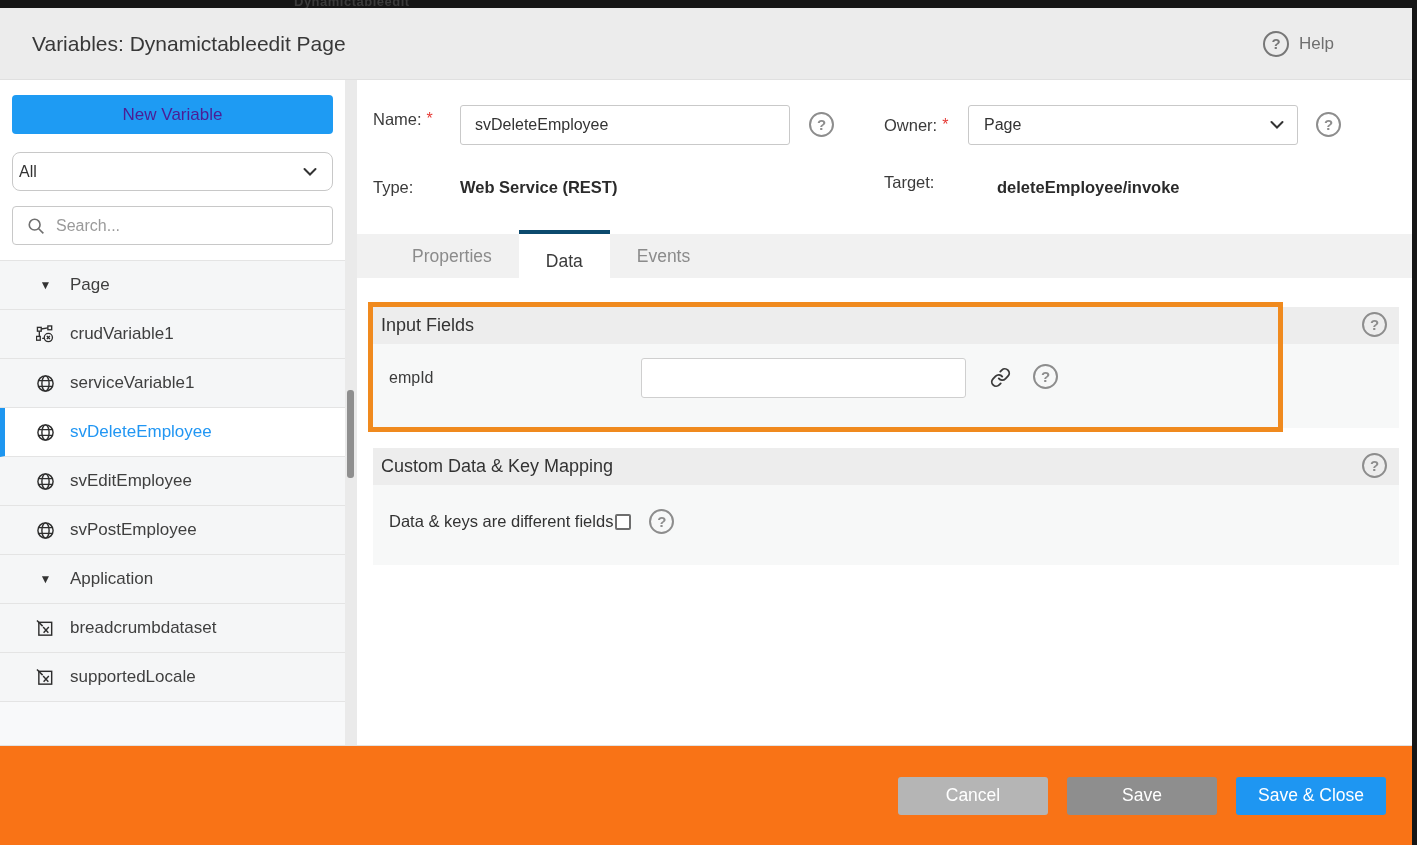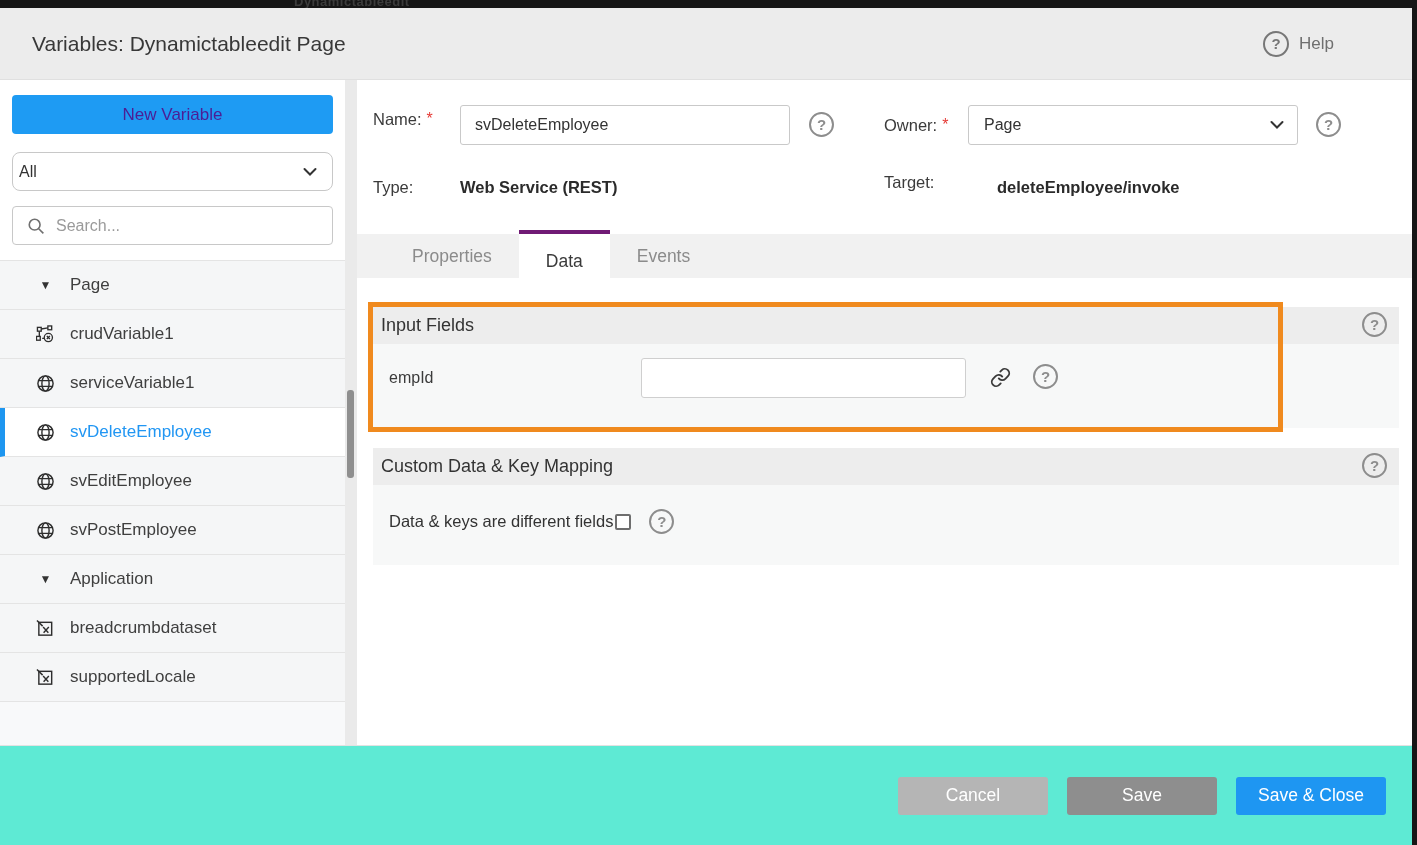--- a/index.html
+++ b/index.html
@@ -104,21 +104,21 @@
   
   .tabbar{
     position:absolute; left:0; right:0; top:154px; height:44px; background:#f1f1f1;
     display:flex; align-items:flex-start; padding-left:28px;
   }
   .tab{
     height:45px; padding:0 27px; display:flex; align-items:center;
     font-size:17.5px; color:#8b8b8b; cursor:pointer;
   }
   .tab.active{
-    margin-top:-4px; height:58px; border-top:4px solid #701a75;
+    margin-top:-4px; height:58px; border-top:4px solid #0c4a6e;
     background:#fff; color:#3a3a3a; z-index:2;
   }
 
   
   .section{ position:absolute; left:16px; width:1026px; }
   .section-header{
     height:37px; background:#ededed; display:flex; align-items:center;
     padding:0 12px 0 8px; position:relative;
   }
   .section-title{ font-size:18px; color:#333; flex:1; }
@@ -146,21 +146,21 @@
   .chk-row .qicon{ margin-left:18px; }
 
   
   .highlight-box{
     position:absolute; left:11px; top:222px; width:915px; height:130px;
     border:5px solid #f08a1e; z-index:4; pointer-events:none;
   }
 
   
   .modal-footer{
-    flex:0 0 100px; border-top:1px solid #e2e2e2; background:#5eead4;
+    flex:0 0 100px; border-top:1px solid #e2e2e2; background:#f97316;
     display:flex; align-items:center; justify-content:flex-end;
     gap:19px; padding-right:26px;
   }
   .fbtn{
     width:150px; height:38px; border:none; border-radius:3px;
     color:#fff; font-size:17.5px; font-family:inherit; cursor:pointer;
   }
   .fbtn.cancel{ background:#b5b5b5; }
   .fbtn.save{ background:#8e8e8e; }
   .fbtn.saveclose{ background:#1e96f2; }

